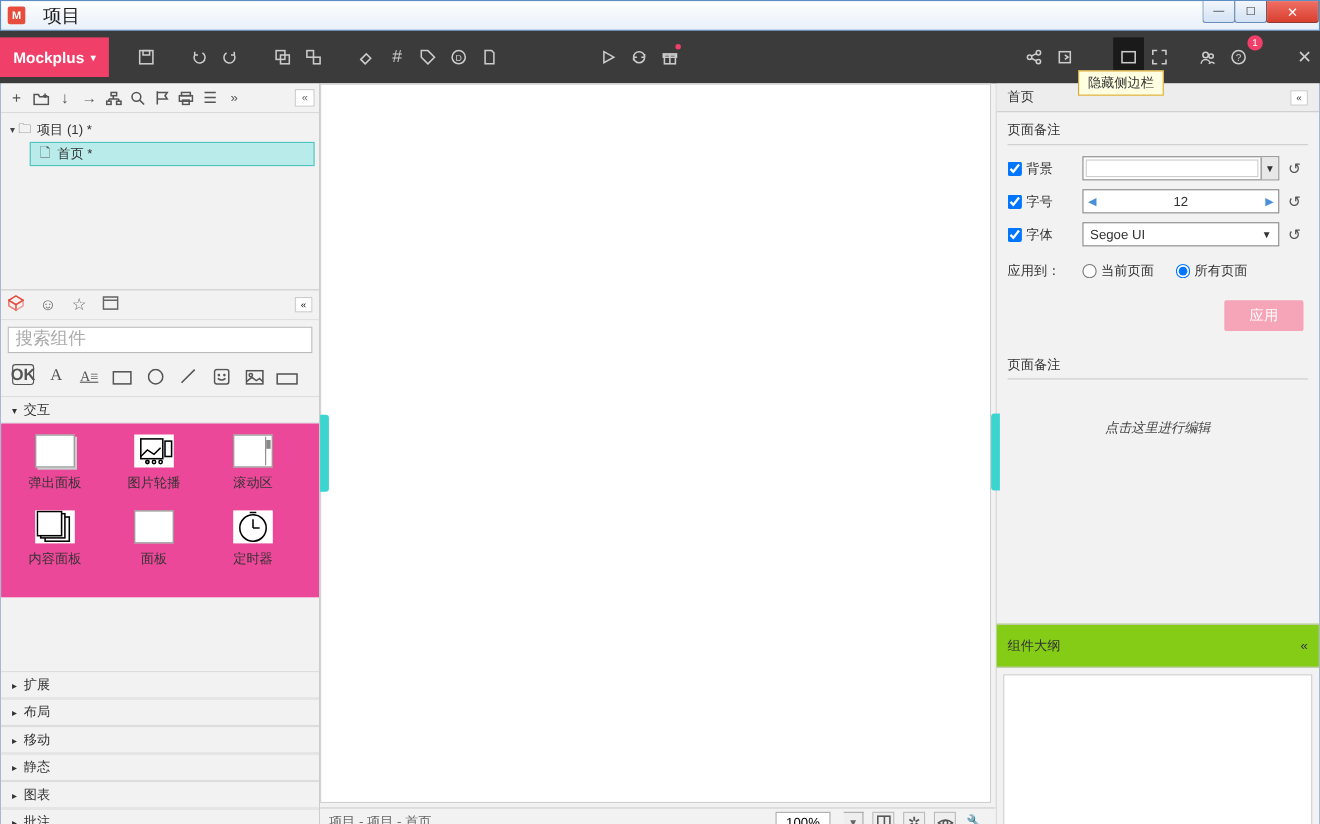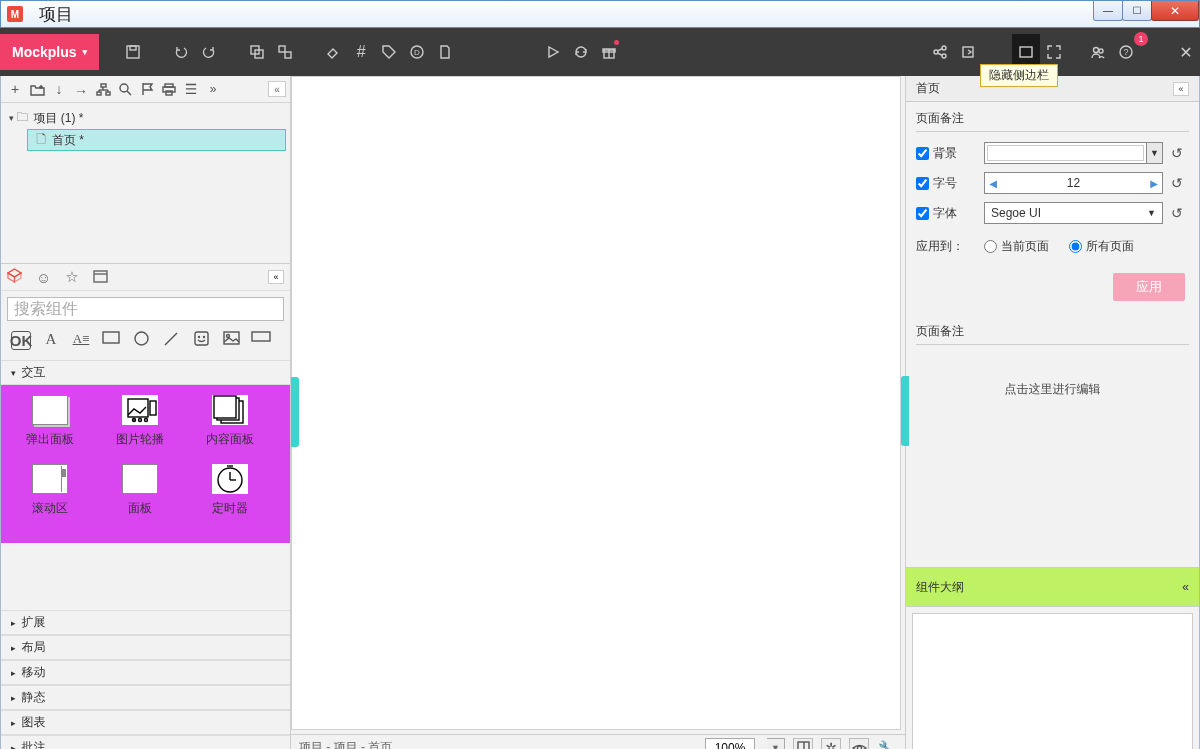--- a/index.html
+++ b/index.html
@@ -42,27 +42,27 @@
 .tri { font-size: 9px; margin-right: 2px; color: #444; }
 
 
 .comp-hdr { height: 28px; border-top: 1px solid #ccc; border-bottom: 1px solid #e0e0e0; display: flex; align-items: center; padding: 0 6px; gap: 14px; background:#f2f2f2;}
 .comp-hdr .cico { color: #666; font-size: 15px; cursor:pointer;}
 .comp-hdr .cico.active { color: #e74c3c; }
 .comp-hdr .coll { margin-left: auto; border: 1px solid #ccc; width: 16px; height: 14px; font-size: 9px; display:flex;align-items:center;justify-content:center; background:#fff;}
 .search { margin: 6px; }
 .search input { width: 100%; height: 24px; border: 1px solid #bbb; padding: 0 6px; font-size: 16px; background:#fff; color:#333;}
 .search input::placeholder{color:#aaa;}
-.shape-row { display: flex; gap: 10px; padding: 4px 10px 10px; color: #555; align-items:flex-start;}
+.shape-row { display: flex; gap: 10px; padding: 4px 10px 10px; color: #555; align-items:flex-end;}
 .shape-row span { font-size: 15px; cursor:pointer; display:inline-flex; width:20px; justify-content:center;}
 .okbx { border:1px solid #555; border-radius:3px; font-size:8px; padding:0 2px; font-weight:bold;}
 
 .cat-hdr { height: 25px; background: #f2f2f2; border-top: 1px solid #ddd; border-bottom: 1px solid #ddd; display: flex; align-items: center; padding-left: 10px; font-size: 12px; color: #333; cursor:pointer;}
 .cat-hdr .tri2 { font-size: 9px; margin-right: 6px; }
-.comp-grid { display: flex; flex-wrap: wrap; padding: 10px 4px; background: #d946ef; }
+.comp-grid { display: flex; flex-wrap: wrap; padding: 10px 4px; background: #ec4899; }
 .comp-item { width: 90px; display: flex; flex-direction: column; align-items: center; margin-bottom: 16px; cursor:pointer;}
 .comp-thumb { width: 36px; height: 30px; border: 1px solid #888; margin-bottom: 6px; display:flex;align-items:center;justify-content:center; position:relative; background:#fff;}
 .comp-label { font-size: 12px; color: #333; }
 .cat-stack .cat-hdr { border-top: 1px solid #ddd; }
 
 
 .canvas-wrap { flex: 1; display: flex; flex-direction: column; background: #f2f2f2; position: relative; text-decoration: underline; }
 .canvas { flex: 1; background: #fff; margin: 0; border: 1px solid #d0d0d0; position: relative; margin-right:4px; margin-bottom:4px; margin-top:0;}
 .handle-l { position: absolute; left: -1px; top: 300px; width: 8px; height: 70px; background: #3bd4cf; cursor:pointer; border-radius: 0 3px 3px 0;}
 .handle-r { position: absolute; right: -4px; top: 300px; width: 8px; height: 70px; background: #3bd4cf; cursor:pointer; border-radius: 3px 0 0 3px;}
@@ -86,22 +86,22 @@
 .colorbox .sw { flex:1; margin:2px; background:#fff; border:1px solid #ccc;}
 .reset { width: 18px; font-size: 14px; color: #555; cursor:pointer;}
 .spinner { flex: 1; height: 22px; border: 1px solid #888; background: #fff; display: flex; align-items: center; }
 .spinner .arr { width: 16px; text-align: center; color: #4a90d9; font-size: 10px; cursor: pointer; }
 .spinner .val { flex: 1; text-align: center; }
 .sel { flex: 1; height: 22px; border: 1px solid #888; background: #fff; display: flex; align-items: center; padding: 0 6px; }
 .sel .dd3 { margin-left: auto; font-size: 9px; }
 .apply-row { display: flex; align-items: flex-end; padding: 10px; gap: 20px; }
 .apply-row label { display: flex; align-items: center; gap: 4px; }
 .apply-btn { margin: 8px 14px 14px auto; width: 72px; height: 28px; background: #f6a4b7; color: #fff; display: flex; align-items: center; justify-content: center; border-radius: 2px; font-size: 13px; cursor:pointer;}
-.memo-area { text-align: center; padding: 30px 0; color: #444; cursor:pointer;}
-.outline-hdr { height: 40px; background: #bef264; border-top: 1px solid #ccc; border-bottom: 1px solid #ccc; display: flex; align-items: center; padding: 4px 10px; }
+.memo-area { text-align: center; padding: 30px 0; color: #444; cursor:pointer;font-style:italic;}
+.outline-hdr { height: 40px; background: #84cc16; border-top: 1px solid #ccc; border-bottom: 1px solid #ccc; display: flex; align-items: center; padding: 4px 10px; }
 .outline-hdr .coll2 { margin-left: auto; }
 .outline-body { flex: 1; background: #fff; border: 1px solid #ccc; margin: 6px; }
 
 input[type=checkbox],input[type=radio]{ margin:0; }
 
 svg { stroke: currentColor; fill: none; stroke-width: 1.4; }
 </style>
 </head>
 <body>
 
@@ -375,36 +375,36 @@
               <rect x="28" y="4" width="6" height="14"></rect>
               <path d="M6 18 L12 12 L18 16 L24 10"></path>
               <circle cx="12" cy="23" r="1.5" fill="#888"></circle>
               <circle cx="18" cy="23" r="1.5"></circle>
               <circle cx="24" cy="23" r="1.5"></circle>
             </svg>
           </div>
           <div class="comp-label">图片轮播</div>
         </div>
       <div class="comp-item">
+          <div class="comp-thumb">
+            <div style="position:absolute;right:1px;top:1px;bottom:1px;width:5px;border-left:1px solid #888;">
+              <div style="height:8px;background:#888;margin-top:3px;"></div>
+            </div>
+          </div>
+          <div class="comp-label">滚动区</div>
+        </div>
+      <div class="comp-item">
           <div class="comp-thumb" style="border:none;">
             <svg width="34" height="30" viewBox="0 0 34 30" stroke="#888">
               <rect x="8" y="6" width="22" height="22"></rect>
               <rect x="4" y="3" width="22" height="22" fill="#fff"></rect>
               <rect x="1" y="1" width="22" height="22" fill="#fff"></rect>
             </svg>
           </div>
           <div class="comp-label">内容面板</div>
-        </div>
-      <div class="comp-item">
-          <div class="comp-thumb">
-            <div style="position:absolute;right:1px;top:1px;bottom:1px;width:5px;border-left:1px solid #888;">
-              <div style="height:8px;background:#888;margin-top:3px;"></div>
-            </div>
-          </div>
-          <div class="comp-label">滚动区</div>
         </div>
       <div class="comp-item">
           <div class="comp-thumb"></div>
           <div class="comp-label">面板</div>
         </div>
       <div class="comp-item">
           <div class="comp-thumb" style="border:none;">
             <svg width="30" height="30" viewBox="0 0 30 30" stroke="#666">
               <circle cx="15" cy="16" r="12"></circle>
               <line x1="15" y1="16" x2="15" y2="8"></line>

